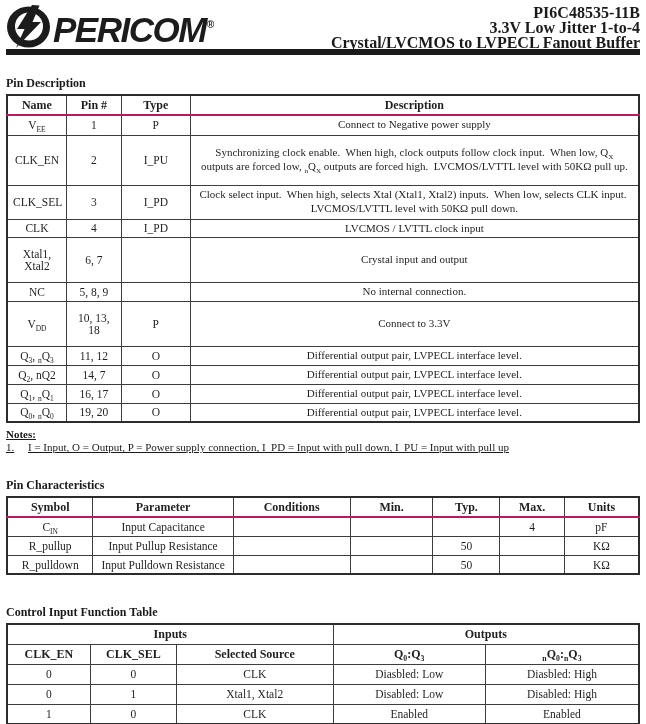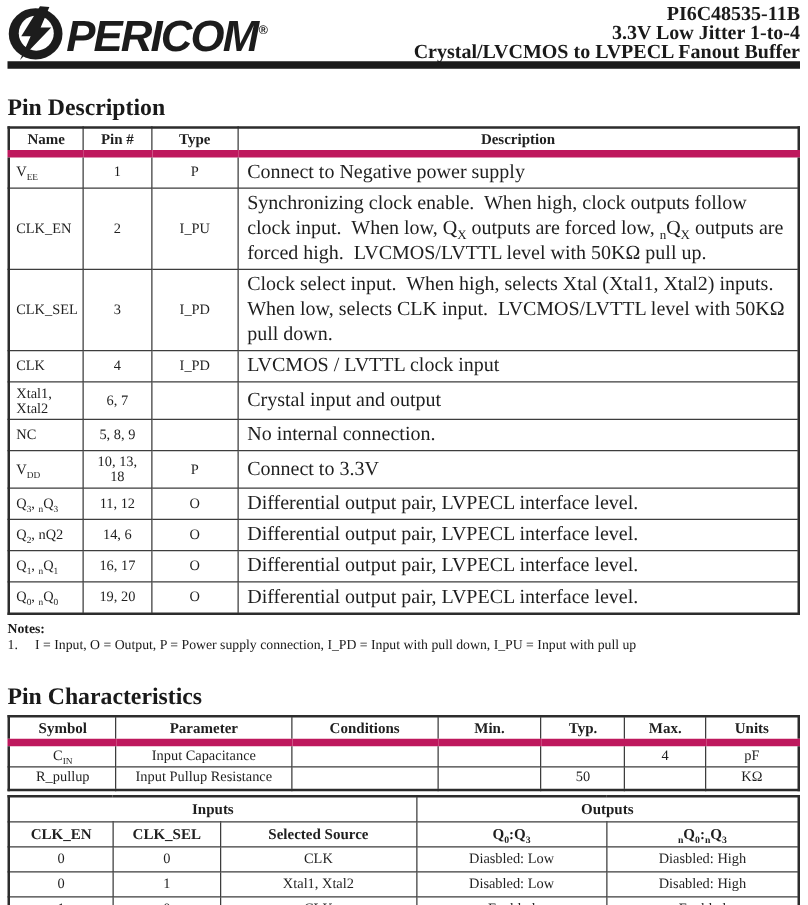--- a/index.html
+++ b/index.html
@@ -5,58 +5,58 @@
   * { margin:0; padding:0; box-sizing:border-box; }
   html,body { background:#ffffff; }
   body {
     width:646px; height:724px; overflow:hidden;
     font-family:"Liberation Serif", serif;
     color:#1a1a1a;
   }
   .page { padding:4px 6px 0 6px; }
 
   
-  .hdr { display:flex; justify-content:space-between; align-items:flex-end; height:45px; }
+  .hdr { display:flex; justify-content:space-between; align-items:center; height:45px; }
   .logo { display:flex; align-items:center; height:45px; }
   .logo-mark { width:46px; height:45px; flex:0 0 auto; }
   .wordmark {
     font-family:"Liberation Sans", sans-serif;
     font-weight:bold; font-style:italic;
     font-size:35px; letter-spacing:-1.5px; line-height:45px;
     margin-left:1px; color:#1c1c1c;
   }
   .reg-mark { font-family:"Liberation Sans", sans-serif; font-size:10px; font-weight:bold; vertical-align:14px; margin-left:1px; }
   .hdr-right { text-align:right; font-weight:bold; font-size:16px; line-height:15px; padding-top:1px; white-space:nowrap; }
   .hdr-rule { height:6px; background:#1b1b1b; margin-top:0px; }
 
   
-  .sec-title { font-size:19px; font-weight:bold; }
+  .sec-title { font-size:12px; font-weight:bold; }
   .t-pin-desc { margin-top:21px; }
   .t-pin-char { margin-top:25px; }
   .t-control  { margin-top:30px; }
 
   
   table { width:100%; border-collapse:collapse; border:2px solid #2c2c2c; margin-top:3px; table-layout:fixed; }
   th, td { border:1px solid #3d3d3d; font-size:11.5px; padding:1px 5px; color:#1f1f1f; }
   th { font-weight:bold; text-align:center; font-size:12px; }
-  thead th { border-bottom:6px solid #be185d; }
+  thead th { border-bottom:2px solid #be185d; }
   td.ac, th.ac { text-align:center; }
-  td.al { text-align:left; }
-  td.desc { font-size:16px; line-height:1.25; padding:2px 7px; }
+  td.al { text-align:center; }
+  td.desc { font-size:11px; line-height:1.25; padding:2px 7px; }
   sub { font-size:0.65em; line-height:0; }
 
   
   .h20 { height:20px; } .h50 { height:50px; } .h34 { height:34px; }
-  .h18 { height:18px; } .h33 { height:30px; } .h19 { height:19px; }
+  .h18 { height:18px; } .h33 { height:45px; } .h19 { height:19px; }
 
   #control-table thead th { border-bottom:1px solid #3d3d3d; }
   #control-table td, #control-table th { height:20px; }
 
   
-  .notes { margin-top:5px; font-size:11px; }
+  .notes { margin-top:5px; font-size:11px;text-decoration:underline; }
   .notes-label { font-weight:bold; }
   .note-line { display:flex; margin-top:1px; }
   .note-num { width:22px; flex:0 0 auto; }
 </style>
 </head>
 <body>
 
 <div class="page">
 
   <div class="hdr">
@@ -136,21 +136,21 @@
         <td class="al desc">Connect to 3.3V</td>
       </tr>
       <tr class="h18">
         <td class="al">Q<sub>3</sub>, <sub>n</sub>Q<sub>3</sub></td>
         <td class="ac">11, 12</td>
         <td class="ac">O</td>
         <td class="al desc">Differential output pair, LVPECL interface level.</td>
       </tr>
       <tr class="h18">
         <td class="al">Q<sub>2</sub>, nQ2</td>
-        <td class="ac">14, 6</td>
+        <td class="ac">14, 7</td>
         <td class="ac">O</td>
         <td class="al desc">Differential output pair, LVPECL interface level.</td>
       </tr>
       <tr class="h18">
         <td class="al">Q<sub>1</sub>, <sub>n</sub>Q<sub>1</sub></td>
         <td class="ac">16, 17</td>
         <td class="ac">O</td>
         <td class="al desc">Differential output pair, LVPECL interface level.</td>
       </tr>
       <tr class="h18">
@@ -203,23 +203,33 @@
       </tr>
       <tr class="h19">
         <td class="ac">R_pullup</td>
         <td class="ac">Input Pullup Resistance</td>
         <td class="ac"></td>
         <td class="ac"></td>
         <td class="ac">50</td>
         <td class="ac"></td>
         <td class="ac">KΩ</td>
       </tr>
+      <tr class="h19">
+        <td class="ac">R_pulldown</td>
+        <td class="ac">Input Pulldown Resistance</td>
+        <td class="ac"></td>
+        <td class="ac"></td>
+        <td class="ac">50</td>
+        <td class="ac"></td>
+        <td class="ac">KΩ</td>
+      </tr>
     </tbody>
   </table>
 
+  <div class="sec-title t-control">Control Input Function Table</div>
   <table id="control-table">
     <colgroup>
         <col style="width:13.2%">
         <col style="width:13.6%">
         <col style="width:24.8%">
         <col style="width:24.1%">
         <col style="width:24.3%">
       </colgroup>
     <thead>
       <tr>

